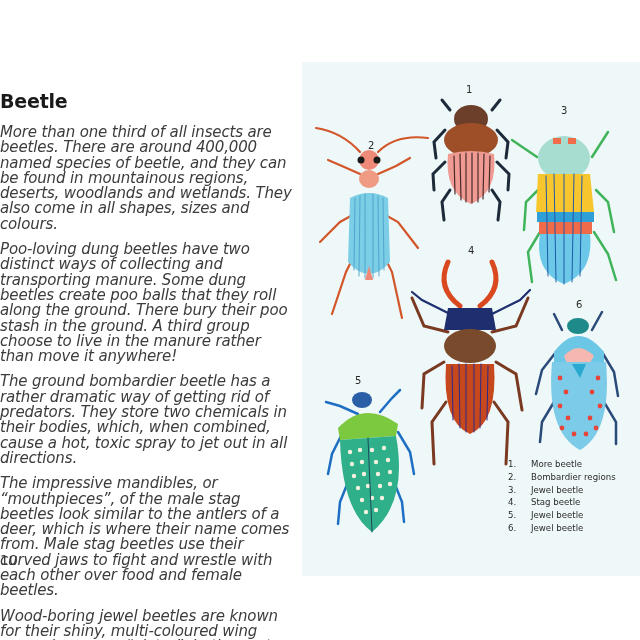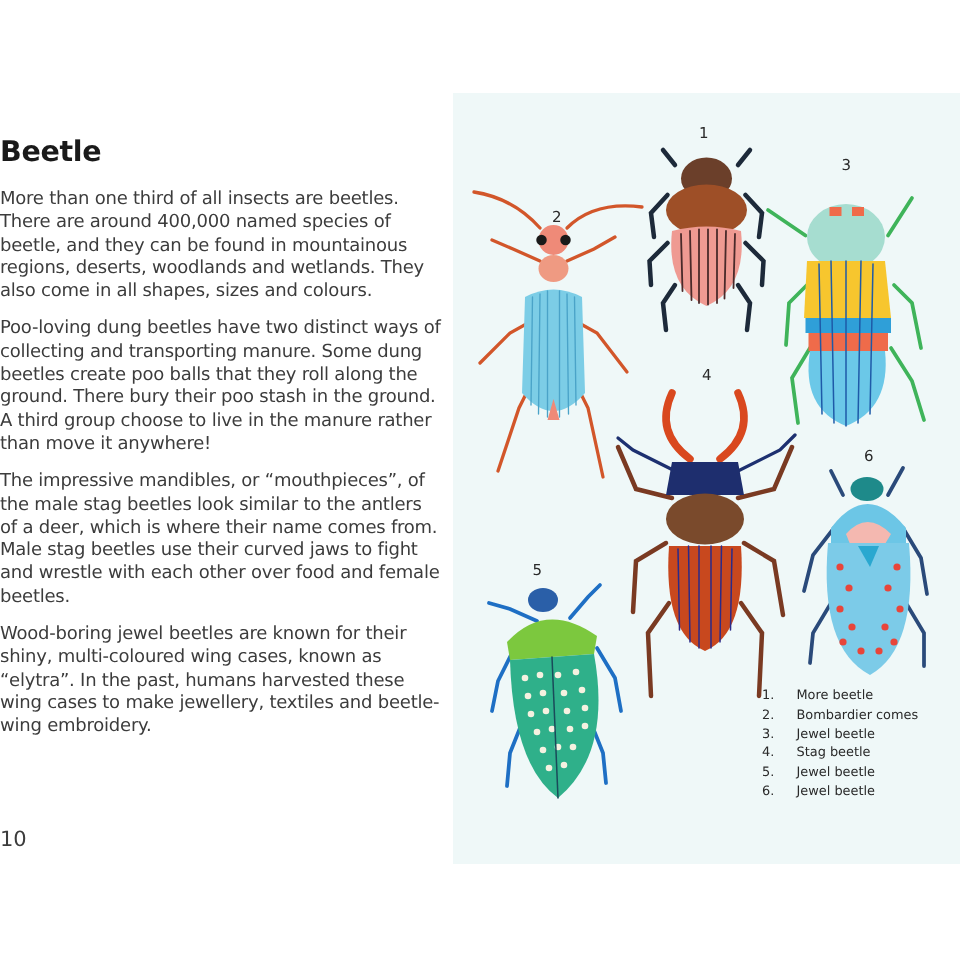--- a/index.html
+++ b/index.html
@@ -15,22 +15,23 @@
     .page-title {
       position: absolute; left: 0; top: 90px; margin: 0;
       font-size: 19px; font-weight: bold; color: #1a1a1a;
       letter-spacing: -0.2px;
     }
     .body-text {
       position: absolute; left: 0; top: 125px; width: 296px;
     }
     .paragraph {
       margin: 0 0 10px 0;
-      font-size: 12px; line-height: 15.3px; color: #3c3c3c;
+      font-size: 15px; line-height: 15.3px; color: #3c3c3c;
       letter-spacing: -0.15px;
+      font-style: italic;
     }
     .page-number {
       position: absolute; left: 0; top: 552px;
       font-size: 14px; color: #3c3c3c;
     }
     .right-page {
       position: absolute; left: 302px; top: 62px; width: 338px; height: 514px;
       background: #eff8f8;
     }
     .right-page svg { position: absolute; left: 0; top: 0; }
@@ -47,20 +48,21 @@
     .legend-num { width: 23px; }
   </style>
 </head>
 <body>
 
 <div class="left-page">
   <h1 class="page-title">Beetle</h1>
   <div class="body-text">
     <p class="paragraph">More than one third of all insects are beetles. There are around 400,000 named species of beetle, and they can be found in mountainous regions, deserts, woodlands and wetlands. They also come in all shapes, sizes and colours.</p>
     <p class="paragraph">Poo-loving dung beetles have two distinct ways of collecting and transporting manure. Some dung beetles create poo balls that they roll along the ground. There bury their poo stash in the ground. A third group choose to live in the manure rather than move it anywhere!</p>
+    <p class="paragraph">The ground bombardier beetle has a rather dramatic way of getting rid of predators. They store two chemicals in their bodies, which, when combined, cause a hot, toxic spray to jet out in all directions.</p>
     <p class="paragraph">The impressive mandibles, or “mouthpieces”, of the male stag beetles look similar to the antlers of a deer, which is where their name comes from. Male stag beetles use their curved jaws to fight and wrestle with each other over food and female beetles.</p>
     <p class="paragraph">Wood-boring jewel beetles are known for their shiny, multi-coloured wing cases, known as “elytra”. In the past, humans harvested these wing cases to make jewellery, textiles and beetle-wing embroidery.</p>
   </div>
   <div class="page-number">10</div>
 </div>
 
 <div class="right-page">
   <svg width="338" height="514" viewBox="0 0 338 514">
 
     <g stroke-linecap="round">
@@ -246,21 +248,21 @@
   <span class="fig-num" style="left:53px; top:313px;">5</span>
   <span class="fig-num" style="left:274px; top:237px;">6</span>
 
   <ul class="legend">
     <li class="legend-item">
       <span class="legend-num">1.</span>
       <span>More beetle</span>
     </li>
     <li class="legend-item">
       <span class="legend-num">2.</span>
-      <span>Bombardier comes</span>
+      <span>Bombardier regions</span>
     </li>
     <li class="legend-item">
       <span class="legend-num">3.</span>
       <span>Jewel beetle</span>
     </li>
     <li class="legend-item">
       <span class="legend-num">4.</span>
       <span>Stag beetle</span>
     </li>
     <li class="legend-item">

